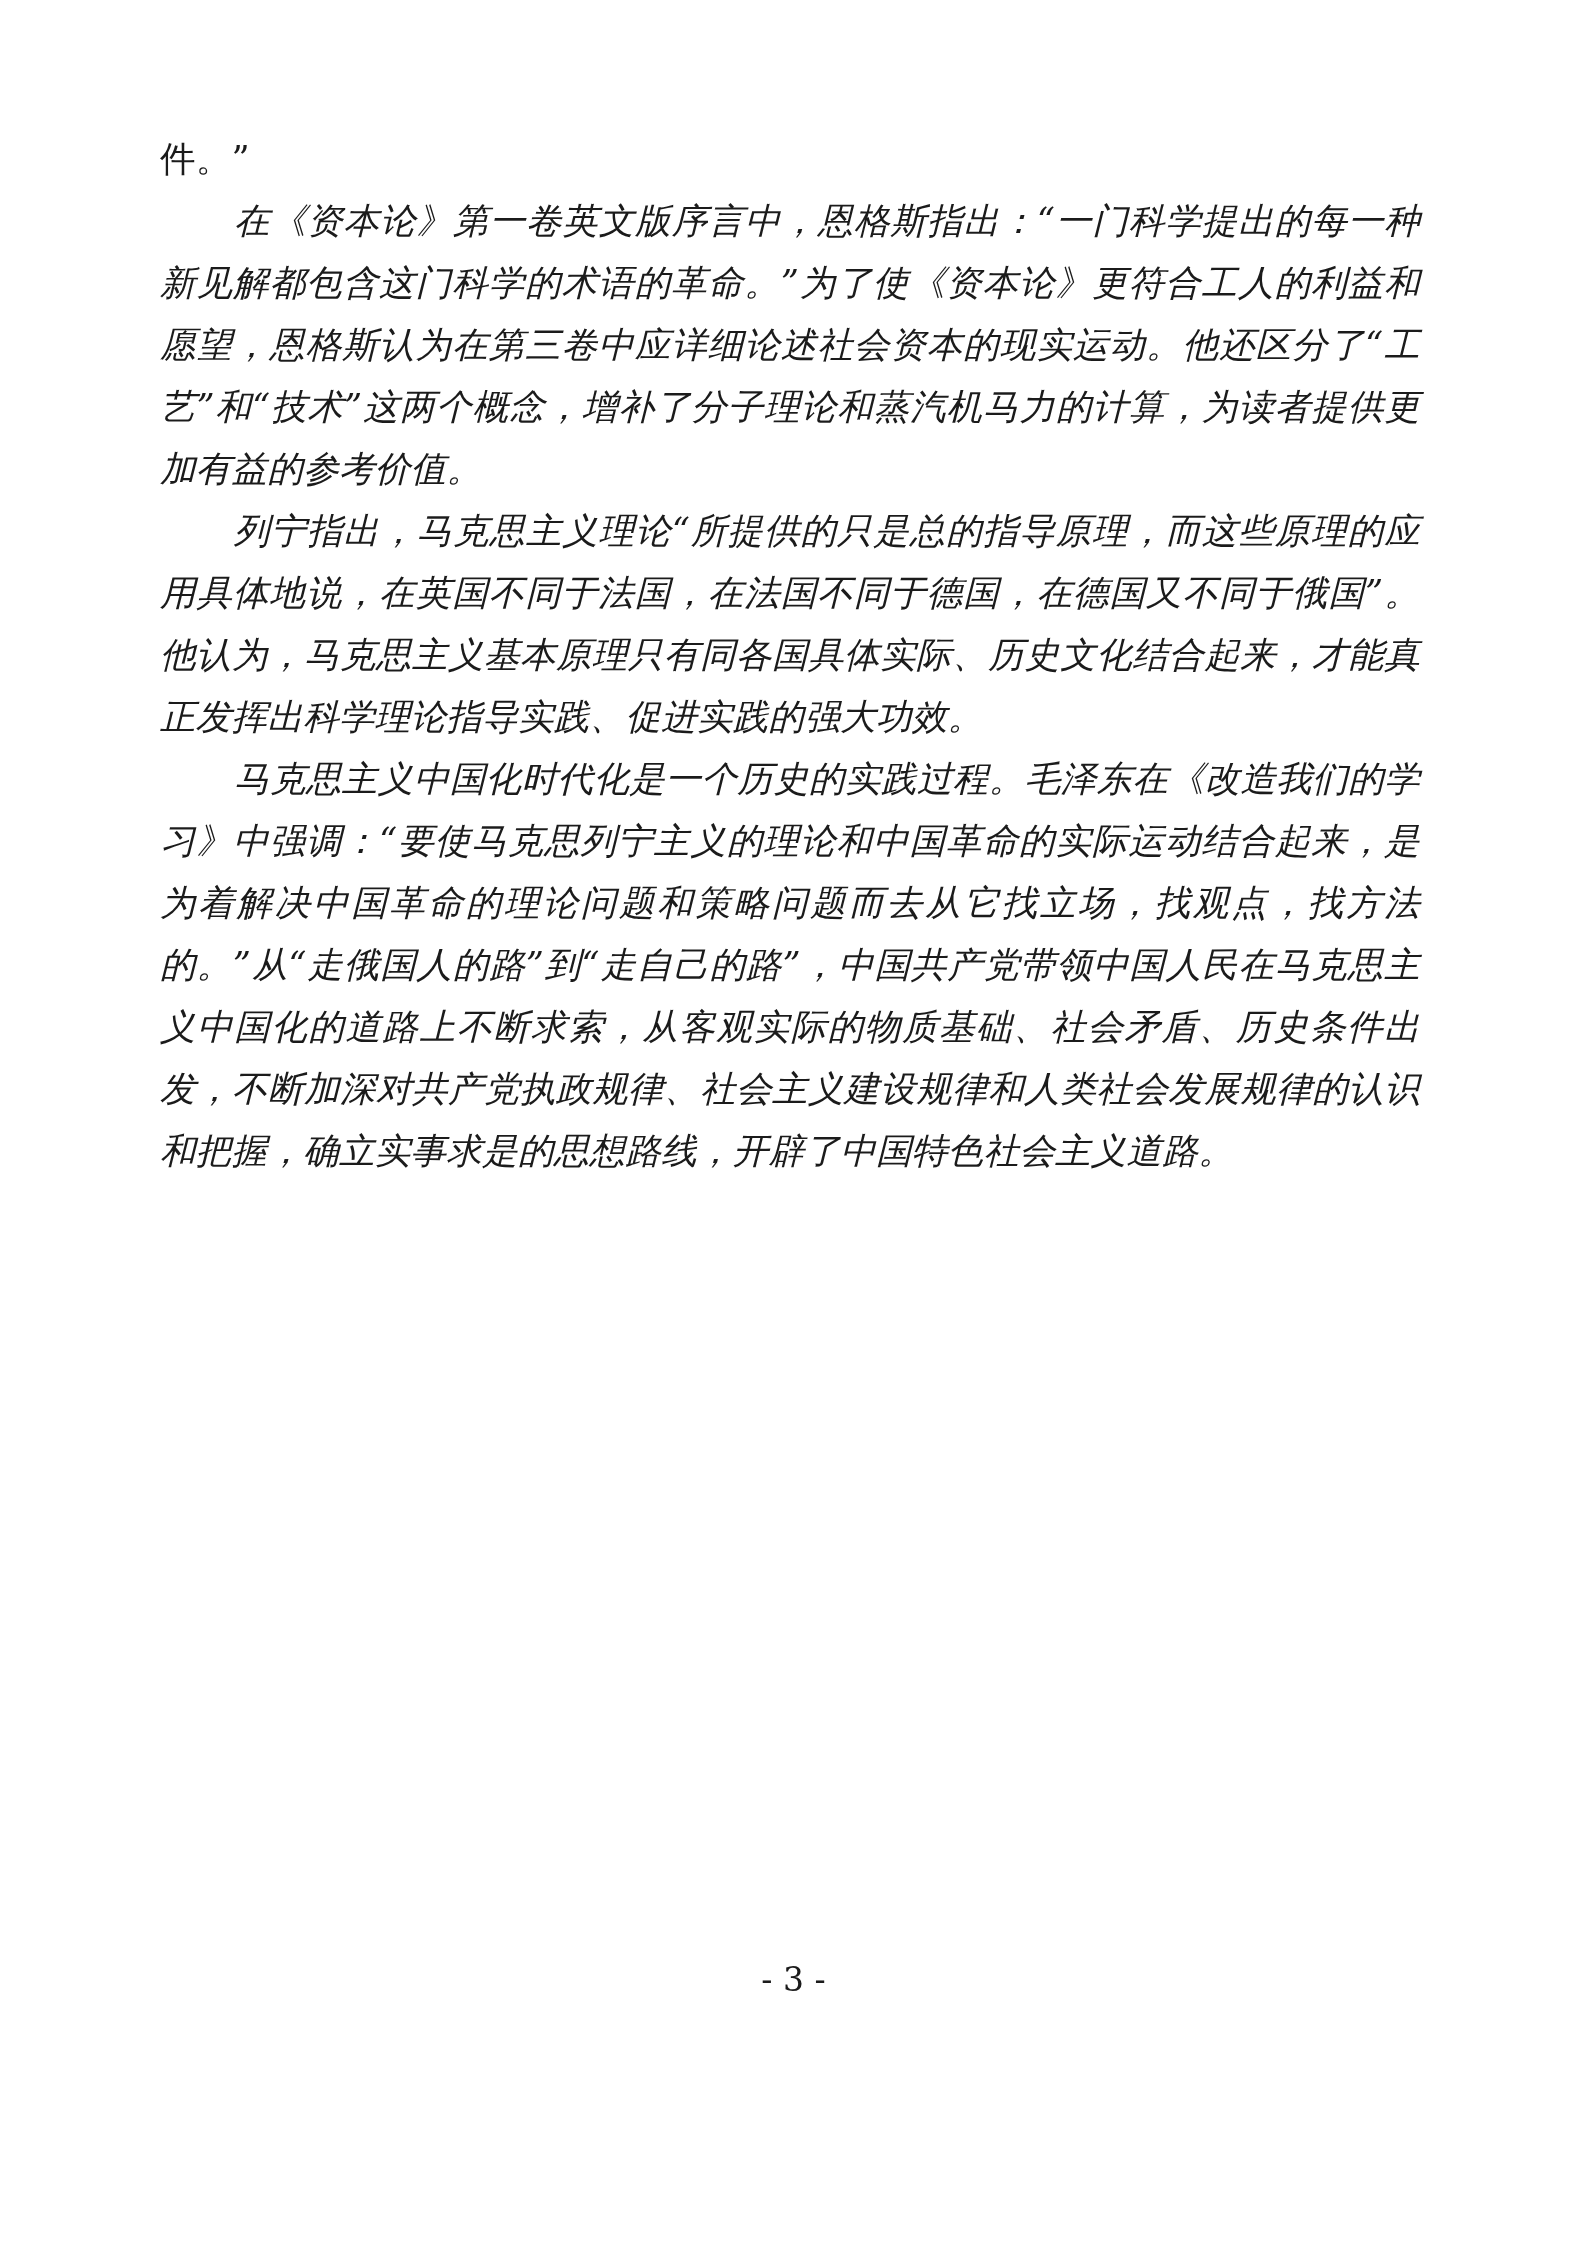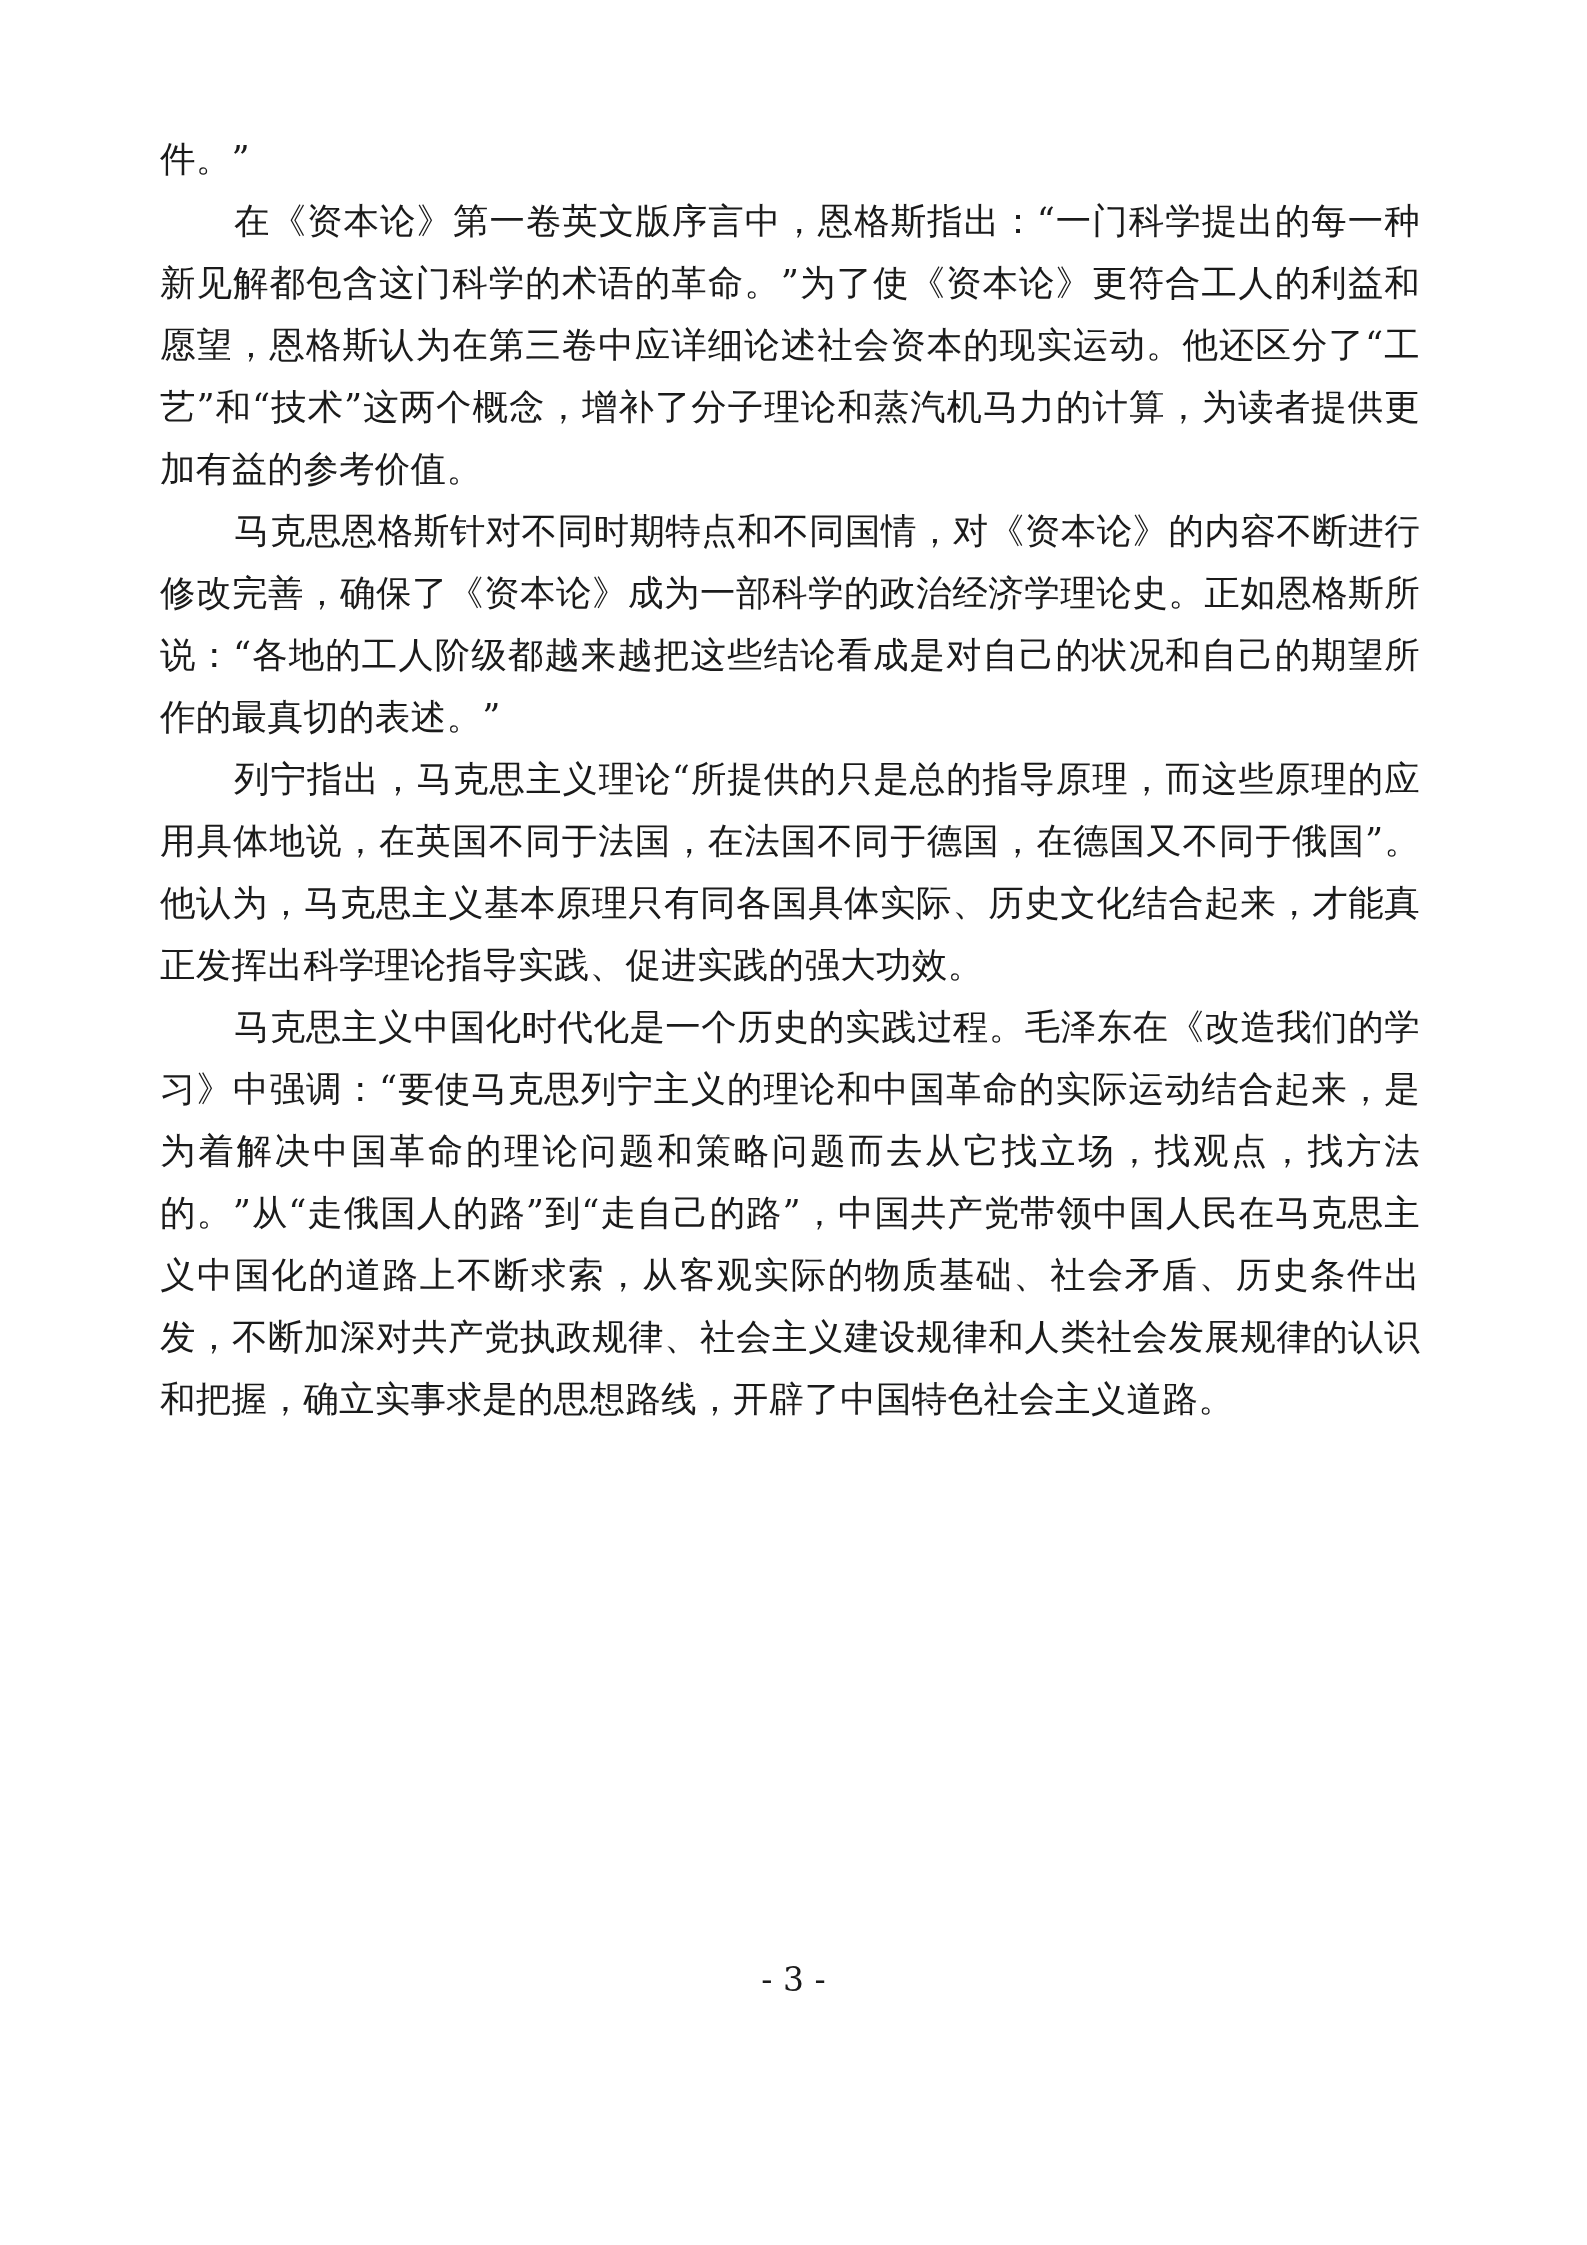--- a/index.html
+++ b/index.html
@@ -27,37 +27,37 @@
     font-size: 35.5px;
     line-height: 62px;
     letter-spacing: 0.3px;
     text-align: justify;
     text-justify: inter-ideograph;
     margin: 0 0 0 0;
     word-break: break-all;
   }
   .indent {
     text-indent: 74px;
+    font-style: italic;
   }
   .pagenum {
     position: absolute;
     left: 0;
     right: 0;
     top: 1960px;
     text-align: center;
     font-size: 33px;
     font-family: "DejaVu Serif", "Liberation Serif", serif;
     color: #1b1b1b;
   }
 </style>
 </head>
 <body>
 
 <div class="page">
   <div class="content">
     <p class="para">件。”</p>
     <p class="para indent">在《资本论》第一卷英文版序言中，恩格斯指出：“一门科学提出的每一种新见解都包含这门科学的术语的革命。”为了使《资本论》更符合工人的利益和愿望，恩格斯认为在第三卷中应详细论述社会资本的现实运动。他还区分了“工艺”和“技术”这两个概念，增补了分子理论和蒸汽机马力的计算，为读者提供更加有益的参考价值。</p>
-    <p class="para indent">马克思恩格斯针对不同时期特点和不同国情，对《资本论》的内容不断进行修改完善，确保了《资本论》成为一部科学的政治经济学理论史。正如恩格斯所说：“各地的工人阶级都越来越把这些结论看成是对自己的状况和自己的期望所作的最真切的表述。”</p>
     <p class="para indent">列宁指出，马克思主义理论“所提供的只是总的指导原理，而这些原理的应用具体地说，在英国不同于法国，在法国不同于德国，在德国又不同于俄国”。他认为，马克思主义基本原理只有同各国具体实际、历史文化结合起来，才能真正发挥出科学理论指导实践、促进实践的强大功效。</p>
     <p class="para indent">马克思主义中国化时代化是一个历史的实践过程。毛泽东在《改造我们的学习》中强调：“要使马克思列宁主义的理论和中国革命的实际运动结合起来，是为着解决中国革命的理论问题和策略问题而去从它找立场，找观点，找方法的。”从“走俄国人的路”到“走自己的路”，中国共产党带领中国人民在马克思主义中国化的道路上不断求索，从客观实际的物质基础、社会矛盾、历史条件出发，不断加深对共产党执政规律、社会主义建设规律和人类社会发展规律的认识和把握，确立实事求是的思想路线，开辟了中国特色社会主义道路。</p>
   </div>
   <div class="pagenum">- 3 -</div>
 </div>
 
 </body></html>

